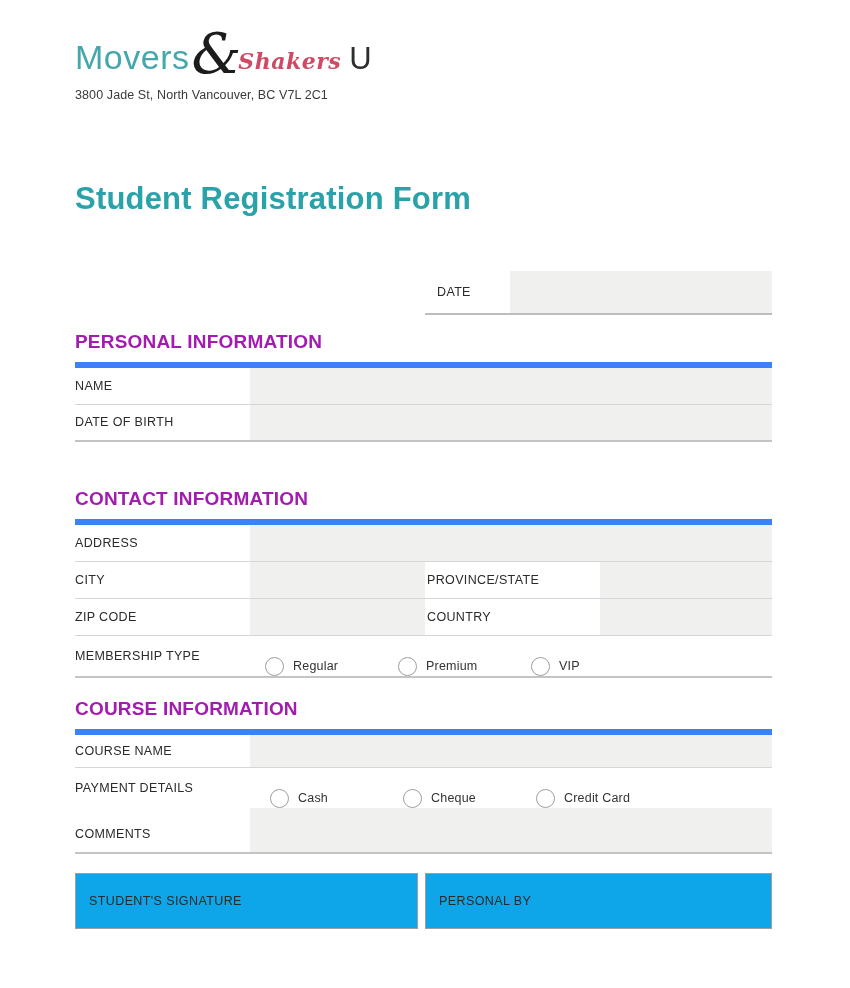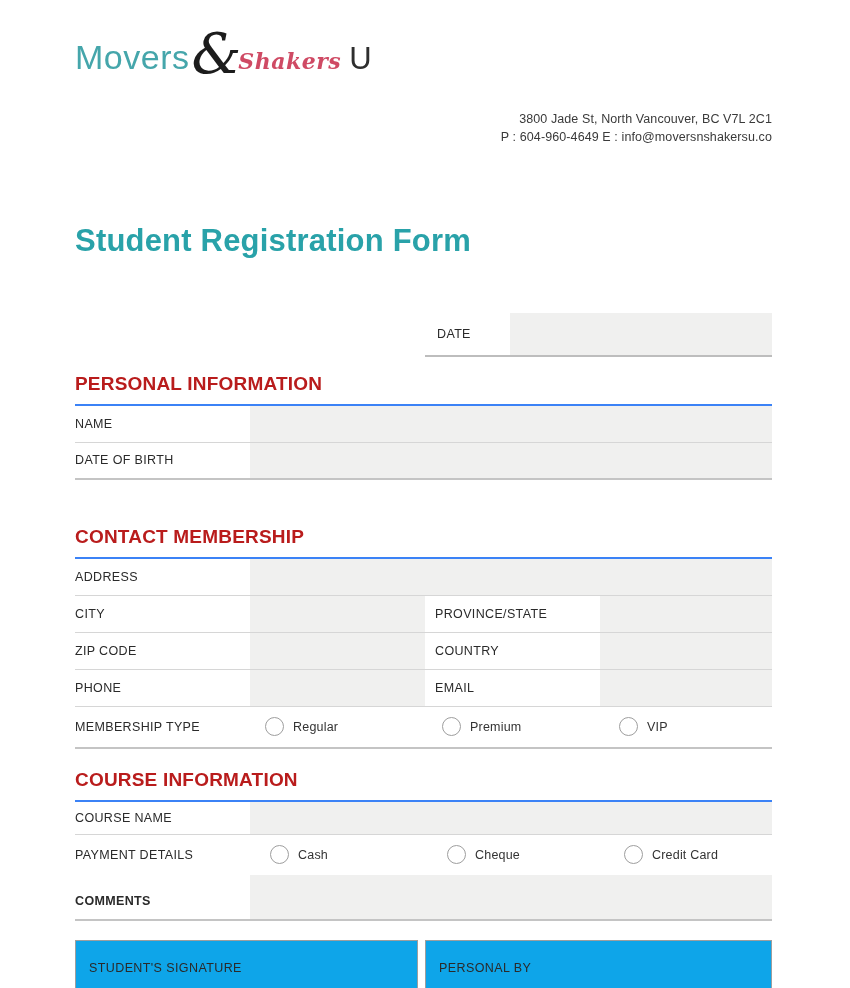--- a/index.html
+++ b/index.html
@@ -26,21 +26,21 @@
     font-family: "DejaVu Serif", serif; font-style: italic;
     font-size: 56px; color: #1c1c1c; line-height: 0.8;
     margin: 0 -3px 0 2px; position: relative; top: 4px;
   }
   .logo-shakers {
     font-family: "DejaVu Serif", serif; font-style: italic; font-weight: bold;
     font-size: 22px; color: #cf4a64; letter-spacing: 0.5px;
   }
   .logo-u { font-size: 31px; color: #2e2e2e; margin-left: 8px; }
 
-  .addr-block { margin-top: 27px; text-align: right; }
+  .addr-block { margin-top: 3px; }
   .addr-line { font-size: 12.5px; color: #3a3a3a; line-height: 1.42; letter-spacing: 0.1px; }
 
   
   .form-title {
     margin-top: 76px;
     font-size: 31px;
     font-weight: bold;
     color: #29a2a9;
     letter-spacing: 0.2px;
   }
@@ -55,68 +55,68 @@
     align-items: stretch;
     border-bottom: 2px solid #bdbdbd;
   }
   .date-row .field-label { width: 85px; display: flex; align-items: center; padding-left: 12px; text-align: center; }
   .date-input { flex: 1; background: #f0f0ef; }
 
   
   .section-header {
     font-size: 19px;
     font-weight: bold;
-    color: #b91c1c;
+    color: #a21caf;
     letter-spacing: 0.2px;
     padding-bottom: 9px;
-    border-bottom: 2px solid #3b82f6;
+    border-bottom: 6px solid #3b82f6;
   }
   .sec-personal { margin-top: 16px; }
   .sec-contact  { margin-top: 46px; }
   .sec-course   { margin-top: 20px; }
 
   .field-label {
     font-size: 12.5px;
     color: #2a2a2a;
     letter-spacing: 0.35px;
   }
 
   .row {
     display: flex;
     align-items: stretch;
     height: 37px;
     border-bottom: 1px solid #d6d6d6;
   }
   .row.last { border-bottom: 2px solid #c4c4c4; }
   .row .label-cell { width: 175px; display: flex; align-items: center; }
-  .row .label-cell-2 { width: 175px; display: flex; align-items: center; padding-left: 10px; }
+  .row .label-cell-2 { width: 175px; display: flex; align-items: center; padding-left: 2px; }
   .row .input-cell { flex: 1; background: #f0f0ef; }
   .row .input-cell-fixed { width: 175px; background: #f0f0ef; }
 
   
   .row.radio-row { height: 42px; }
   .row.radio-row.payment { height: 40px; border-bottom: none; }
-  .radio-zone { flex: 1; display: flex; align-items: center; padding-left: 15px; gap: 44px; }
+  .radio-zone { flex: 1; display: flex; align-items: flex-end; padding-left: 15px; }
   .radio-zone.payment-zone { padding-left: 20px; }
   .radio-group { width: 133px; display: flex; align-items: center; cursor: pointer; }
   .radio-circle {
     width: 19px; height: 19px; border: 1.5px solid #9e9e9e;
     border-radius: 50%; background: #fff; flex: none;
   }
   .radio-label { margin-left: 9px; font-size: 12.5px; color: #333; letter-spacing: 0.2px; }
 
   .row.course-name { height: 33px; }
 
   
   .comments-row {
     display: flex;
     height: 46px;
     border-bottom: 2px solid #c4c4c4;
   }
-  .comments-row .label-cell { width: 175px; display: flex; align-items: flex-end; padding-bottom: 11px; font-weight: bold; }
+  .comments-row .label-cell { width: 175px; display: flex; align-items: flex-end; padding-bottom: 11px; }
   .comments-input { flex: 1; background: #f0f0ef; }
 
   
   .footer-boxes { margin-top: 19px; display: flex; }
   .sig-box {
     height: 56px;
     border: 1.5px solid #9e9e9e;
     display: flex;
     align-items: center;
     padding-left: 13px;
@@ -133,21 +133,20 @@
 
   <header>
     <div class="logo-row">
       <span class="logo-movers">Movers</span>
       <span class="logo-amp">&amp;</span>
       <span class="logo-shakers">Shakers</span>
       <span class="logo-u">U</span>
     </div>
     <div class="addr-block">
       <div class="addr-line">3800 Jade St, North Vancouver, BC V7L 2C1</div>
-      <div class="addr-line">P : 604-960-4649  E : info@moversnshakersu.co</div>
     </div>
   </header>
 
   <h1 class="form-title">Student Registration Form</h1>
 
   <div class="date-row">
     <span class="field-label">DATE</span>
     <div class="date-input"></div>
   </div>
 
@@ -157,47 +156,41 @@
       <span class="label-cell field-label">NAME</span>
       <div class="input-cell"></div>
     </div>
     <div class="row last">
       <span class="label-cell field-label">DATE OF BIRTH</span>
       <div class="input-cell"></div>
     </div>
   </section>
 
   <section class="sec-contact">
-    <h2 class="section-header">CONTACT MEMBERSHIP</h2>
+    <h2 class="section-header">CONTACT INFORMATION</h2>
 
     <div class="row">
       <span class="label-cell field-label">ADDRESS</span>
       <div class="input-cell"></div>
     </div>
 
     <div class="row">
       <span class="label-cell field-label">CITY</span>
       <div class="input-cell-fixed"></div>
       <span class="label-cell-2 field-label">PROVINCE/STATE</span>
       <div class="input-cell"></div>
     </div>
 
     <div class="row">
       <span class="label-cell field-label">ZIP CODE</span>
       <div class="input-cell-fixed"></div>
       <span class="label-cell-2 field-label">COUNTRY</span>
       <div class="input-cell"></div>
     </div>
 
-    <div class="row">
-      <span class="label-cell field-label">PHONE</span>
-      <div class="input-cell-fixed"></div>
-      <span class="label-cell-2 field-label">EMAIL</span>
-      <div class="input-cell"></div>
-    </div>
 
     <div class="row radio-row last">
       <span class="label-cell field-label">MEMBERSHIP TYPE</span>
       <div class="radio-zone">
         <div class="radio-group">
           <span class="radio-circle"></span>
           <span class="radio-label">Regular</span>
         </div>
         <div class="radio-group">
           <span class="radio-circle"></span>

